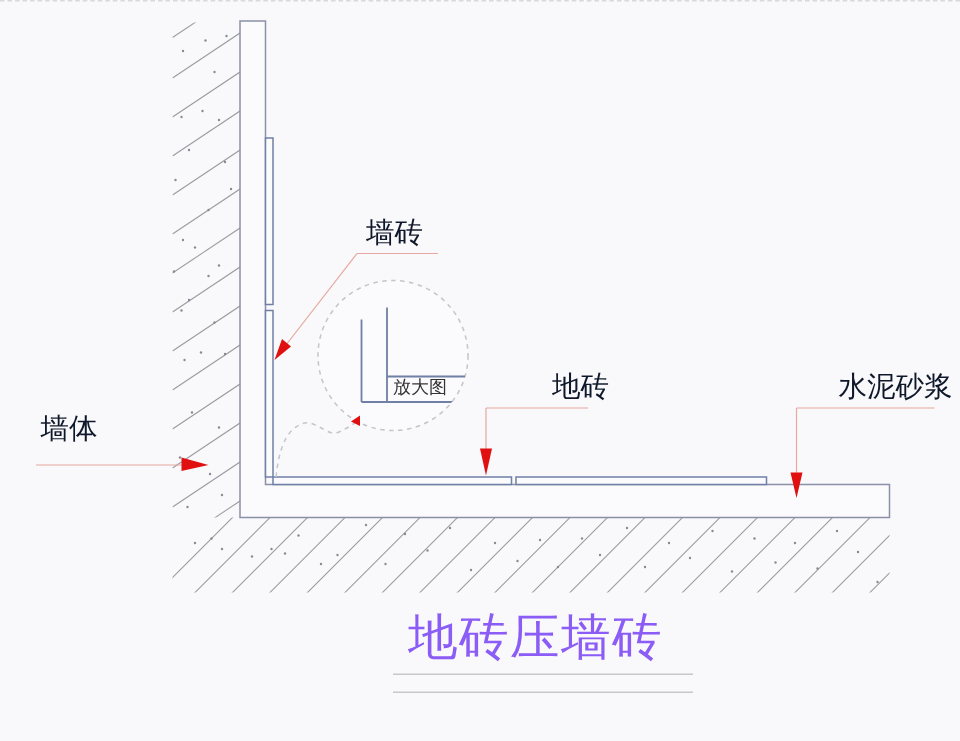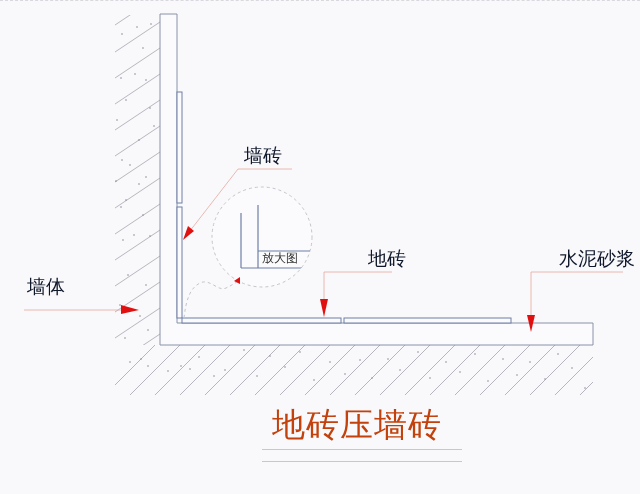--- a/index.html
+++ b/index.html
@@ -15,21 +15,21 @@
   }
   svg.diagram { position: absolute; left: 0; top: 0; }
   .label {
     position: absolute; color: #0f172a; font-size: 19px; line-height: 1;
     white-space: nowrap; letter-spacing: 0px;
   }
   .mag-label {
     position: absolute; color: #333; font-size: 12px; line-height: 1; white-space: nowrap;
   }
   .title {
-    position: absolute; left: 272px; top: 408px; font-size: 33px; color: #c2410c;
+    position: absolute; left: 272px; top: 408px; font-size: 33px; color: #8b5cf6;
     letter-spacing: 1px; line-height: 1; white-space: nowrap;
   }
   .title-rule {
     position: absolute; left: 262px; width: 200px; height: 0; border-top: 1px solid #c8c8cc;
   }
 </style>
 </head>
 <body>
 
 <div class="top-dash"></div>

